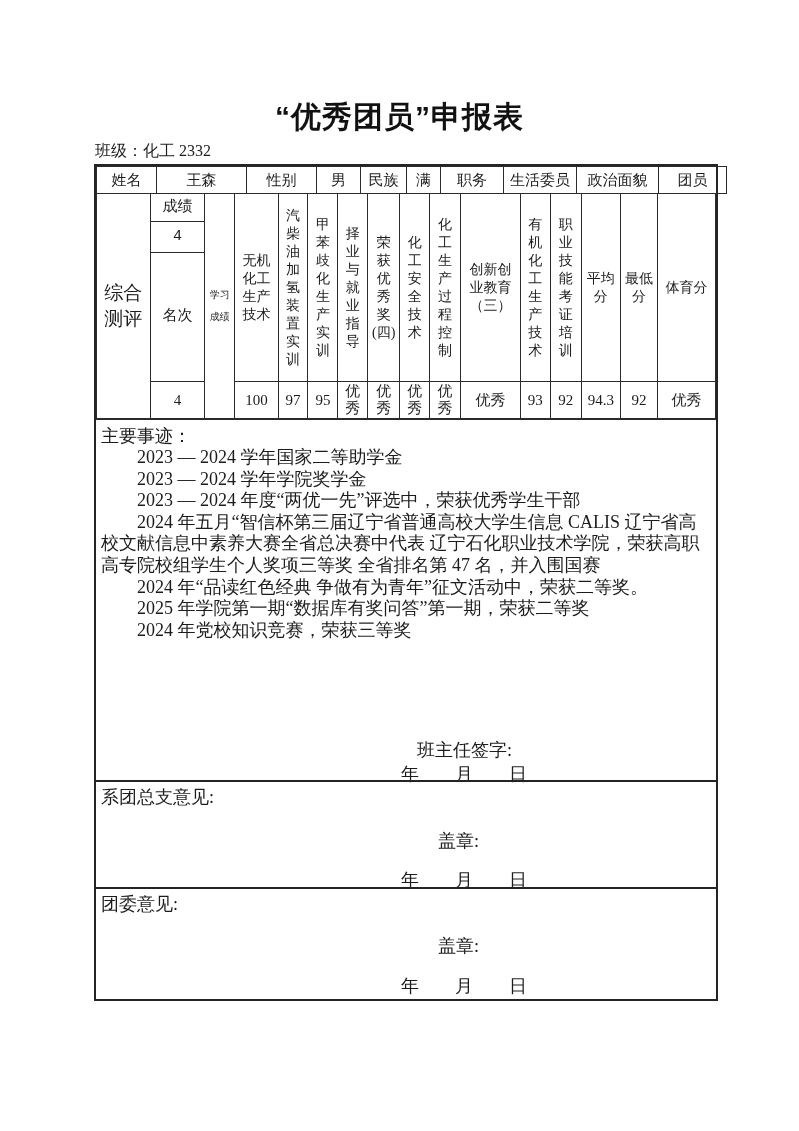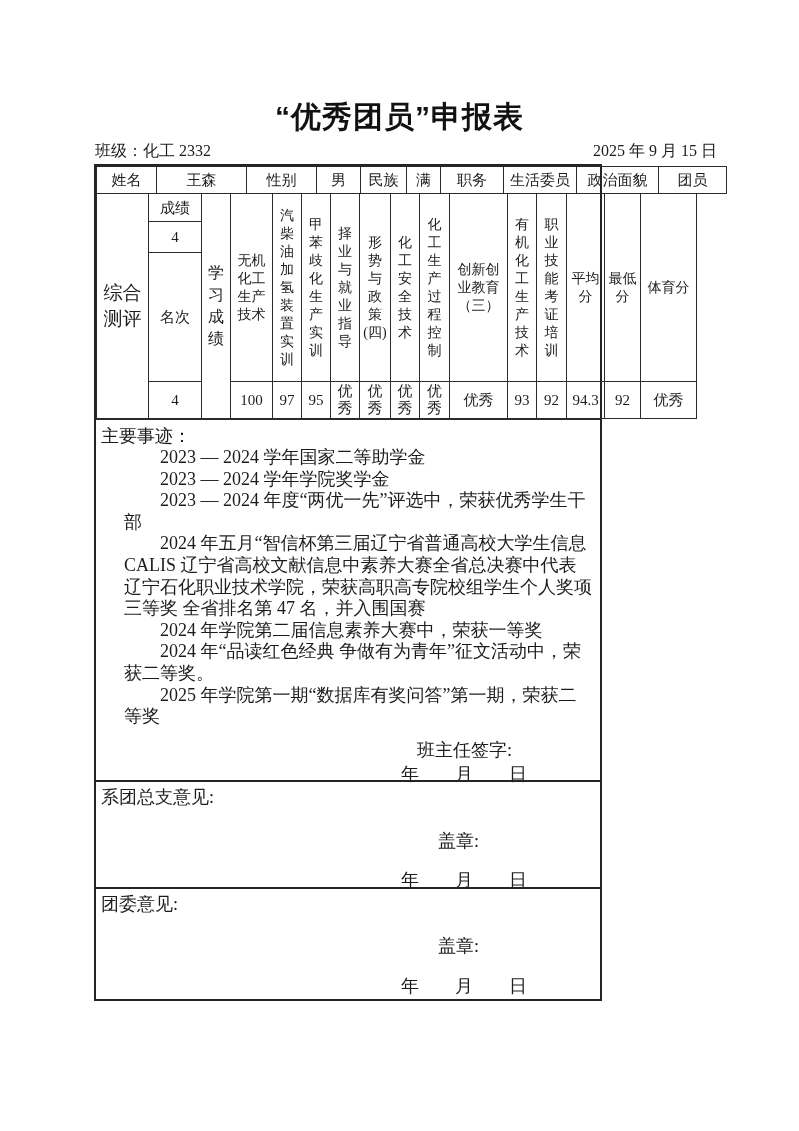--- a/index.html
+++ b/index.html
@@ -13,47 +13,48 @@
     position: absolute; top: 97px; left: 0; width: 799px;
     text-align: center;
     font-family: "Liberation Sans", "DejaVu Sans", sans-serif;
     font-weight: 700; font-size: 30px; letter-spacing: 1px;
     color: #111;
   }
   .meta-row {
     position: absolute; top: 141px; left: 95px; width: 622px;
     display: flex; justify-content: space-between;
     font-size: 16px;
+    flex-direction: column;
   }
   .form {
-    position: absolute; top: 164px; left: 94px; width: 508px;
+    position: absolute; top: 164px; left: 94px; width: 624px;
     border: 2px solid #242424;
     background: #fff;
   }
   table { border-collapse: collapse; table-layout: fixed; width: 100%; }
   td {
     border: 1px solid #2b2b2b;
     text-align: center; vertical-align: middle;
     overflow: hidden; padding: 1px 2px;
     word-break: break-all;
   }
   .info-table td { height: 27px; font-size: 15px; }
   .eval-table { margin-top: -1px; }
   .eval-table td { font-size: 14px; line-height: 18px; }
   .eval-table tr.r1 td { height: 28px; }
   .eval-table tr.r2 td { height: 31px; }
   .eval-table tr.r3 td { height: 129px; }
   .eval-table tr.r4 td { height: 37px; font-size: 15px; line-height: 17px; }
   .eval-table td.v-main { font-size: 19px; line-height: 26px; }
-  .eval-table td.v-study { font-size: 16px; line-height: 22px; margin-left: 8px; }
-  .eval-table td.plain { font-size: 15px; }
+  .eval-table td.v-study { font-size: 10px; line-height: 22px; margin-left: 8px; }
+  .eval-table td.plain { font-size: 15px; font-family: Liberation Mono, monospace; }
   .section { position: relative; border-top: 1px solid #2b2b2b; font-size: 18px; }
   .section.thick { border-top: 2px solid #242424; }
   .achievements { height: 361px; padding: 5px 6px 0 5px; line-height: 21.6px; }
-  .achievements p { text-indent: 2em; margin-left: 23px; }
+  .achievements p { text-indent: 2em; }
   .sec-label { line-height: 22px; }
   .abs { position: absolute; white-space: pre; }
   .teacher-sign { left: 321px; top: 320px; }
   .ach-date { left: 305px; top: 344px; }
   .branch { height: 107px; padding: 4px 6px 0 5px; }
   .committee { height: 112px; padding: 4px 6px 0 5px; }
   .seal-branch { left: 342px; top: 47px; }
   .date-branch { left: 305px; top: 86px; }
   .seal-committee { left: 342px; top: 45px; }
   .date-committee { left: 305px; top: 85px; }
@@ -120,21 +121,21 @@
     </colgroup>
     <tbody>
         <tr class="r1">
       <td rowspan="4" class="v-main">综合测评</td>
       <td class="plain">成绩</td>
       <td rowspan="4" class="v-study">学习成绩</td>
       <td rowspan="3">无机化工生产技术</td>
       <td rowspan="3">汽柴油加氢装置实训</td>
       <td rowspan="3">甲苯歧化生产实训</td>
       <td rowspan="3">择业与就业指导</td>
-      <td rowspan="3">形势与政策(四)</td>
+      <td rowspan="3">荣获优秀奖(四)</td>
       <td rowspan="3">化工安全技术</td>
       <td rowspan="3">化工生产过程控制</td>
       <td rowspan="3">创新创业教育（三）</td>
       <td rowspan="3">有机化工生产技术</td>
       <td rowspan="3">职业技能考证培训</td>
       <td rowspan="3">平均分</td>
       <td rowspan="3">最低分</td>
       <td rowspan="3">体育分</td>
     </tr>
     <tr class="r2">
@@ -161,23 +162,23 @@
     </tr>
   </tbody>
     </table>
 
   <div class="section achievements">
     <div class="sec-label">主要事迹：</div>
     <p>2023 — 2024 学年国家二等助学金</p>
     <p>2023 — 2024 学年学院奖学金</p>
     <p>2023 — 2024 年度“两优一先”评选中，荣获优秀学生干部</p>
     <p>2024 年五月“智信杯第三届辽宁省普通高校大学生信息 CALIS 辽宁省高校文献信息中素养大赛全省总决赛中代表 辽宁石化职业技术学院，荣获高职高专院校组学生个人奖项三等奖 全省排名第 47 名，并入围国赛</p>
-    <p>2024 年学院第二届信息素养大赛中，荣获一等奖</p>
     <p>2024 年“品读红色经典 争做有为青年”征文活动中，荣获二等奖。</p>
     <p>2025 年学院第一期“数据库有奖问答”第一期，荣获二等奖</p>
+    <p>2024 年党校知识竞赛，荣获三等奖</p>
     <div class="abs teacher-sign">班主任签字:</div>
     <div class="abs ach-date">年　　月　　日</div>
   </div>
 
   <div class="section thick branch">
     <div class="sec-label">系团总支意见:</div>
     <div class="abs seal-branch">盖章:</div>
     <div class="abs date-branch">年　　月　　日</div>
   </div>
 

